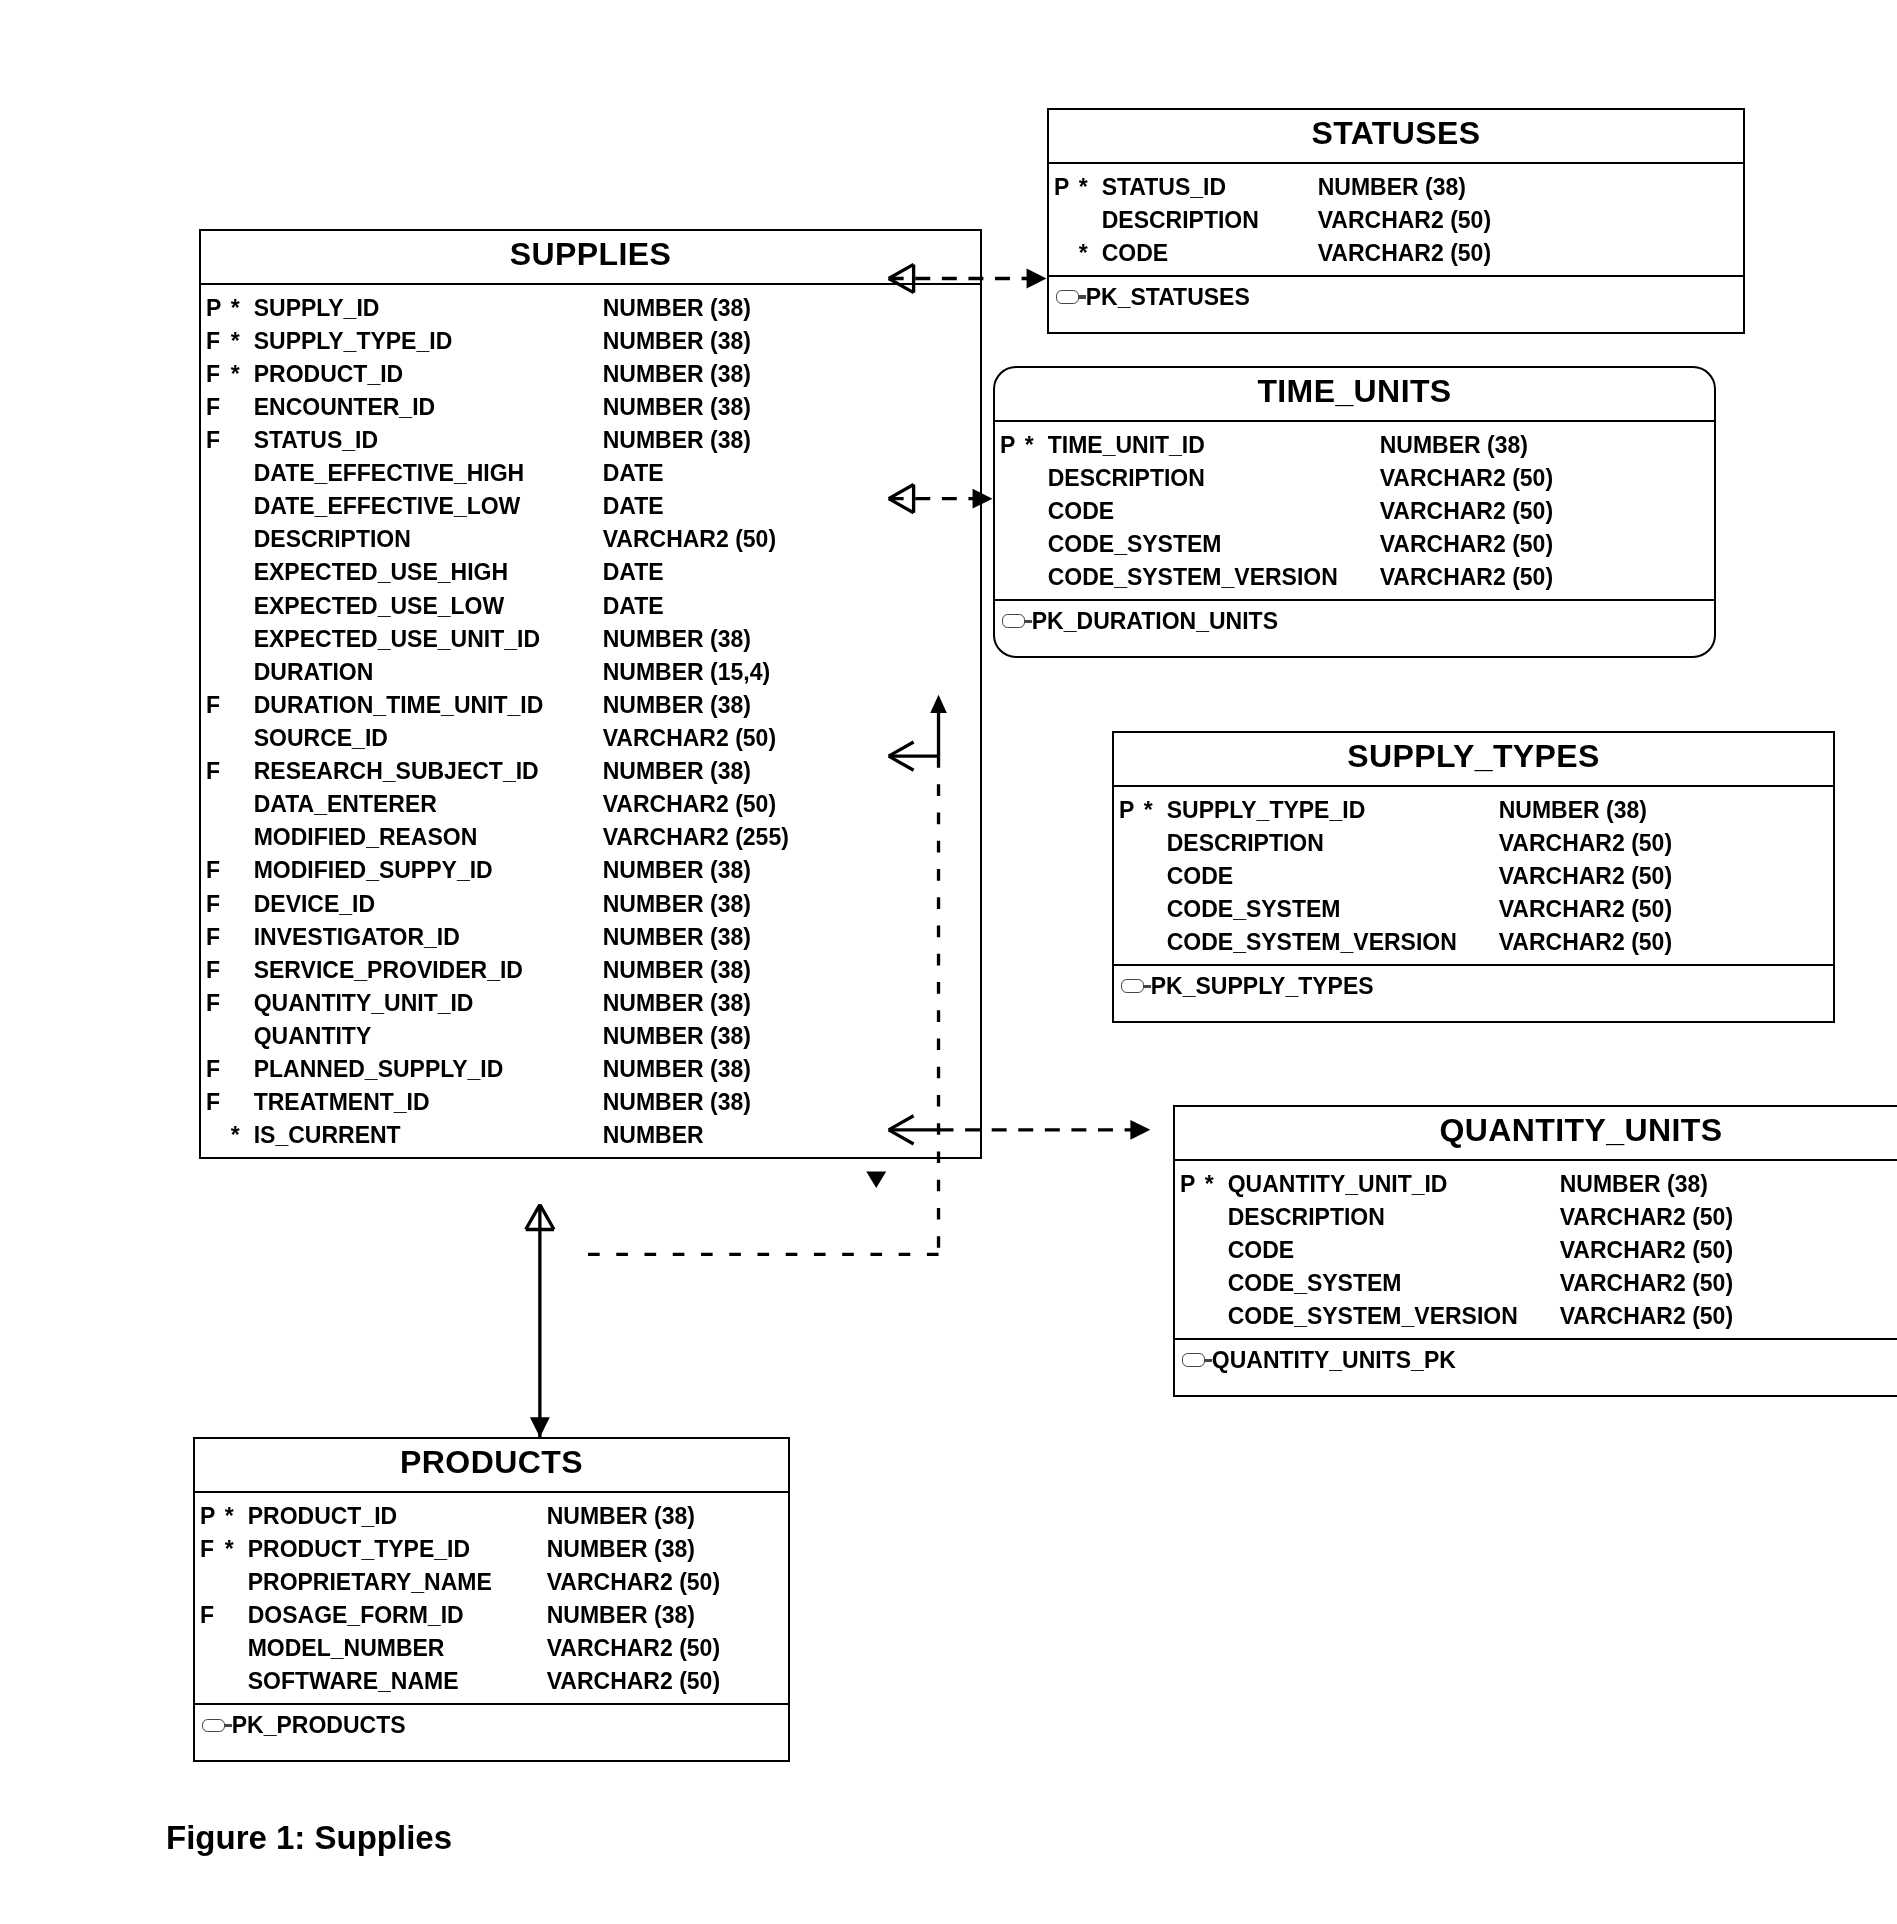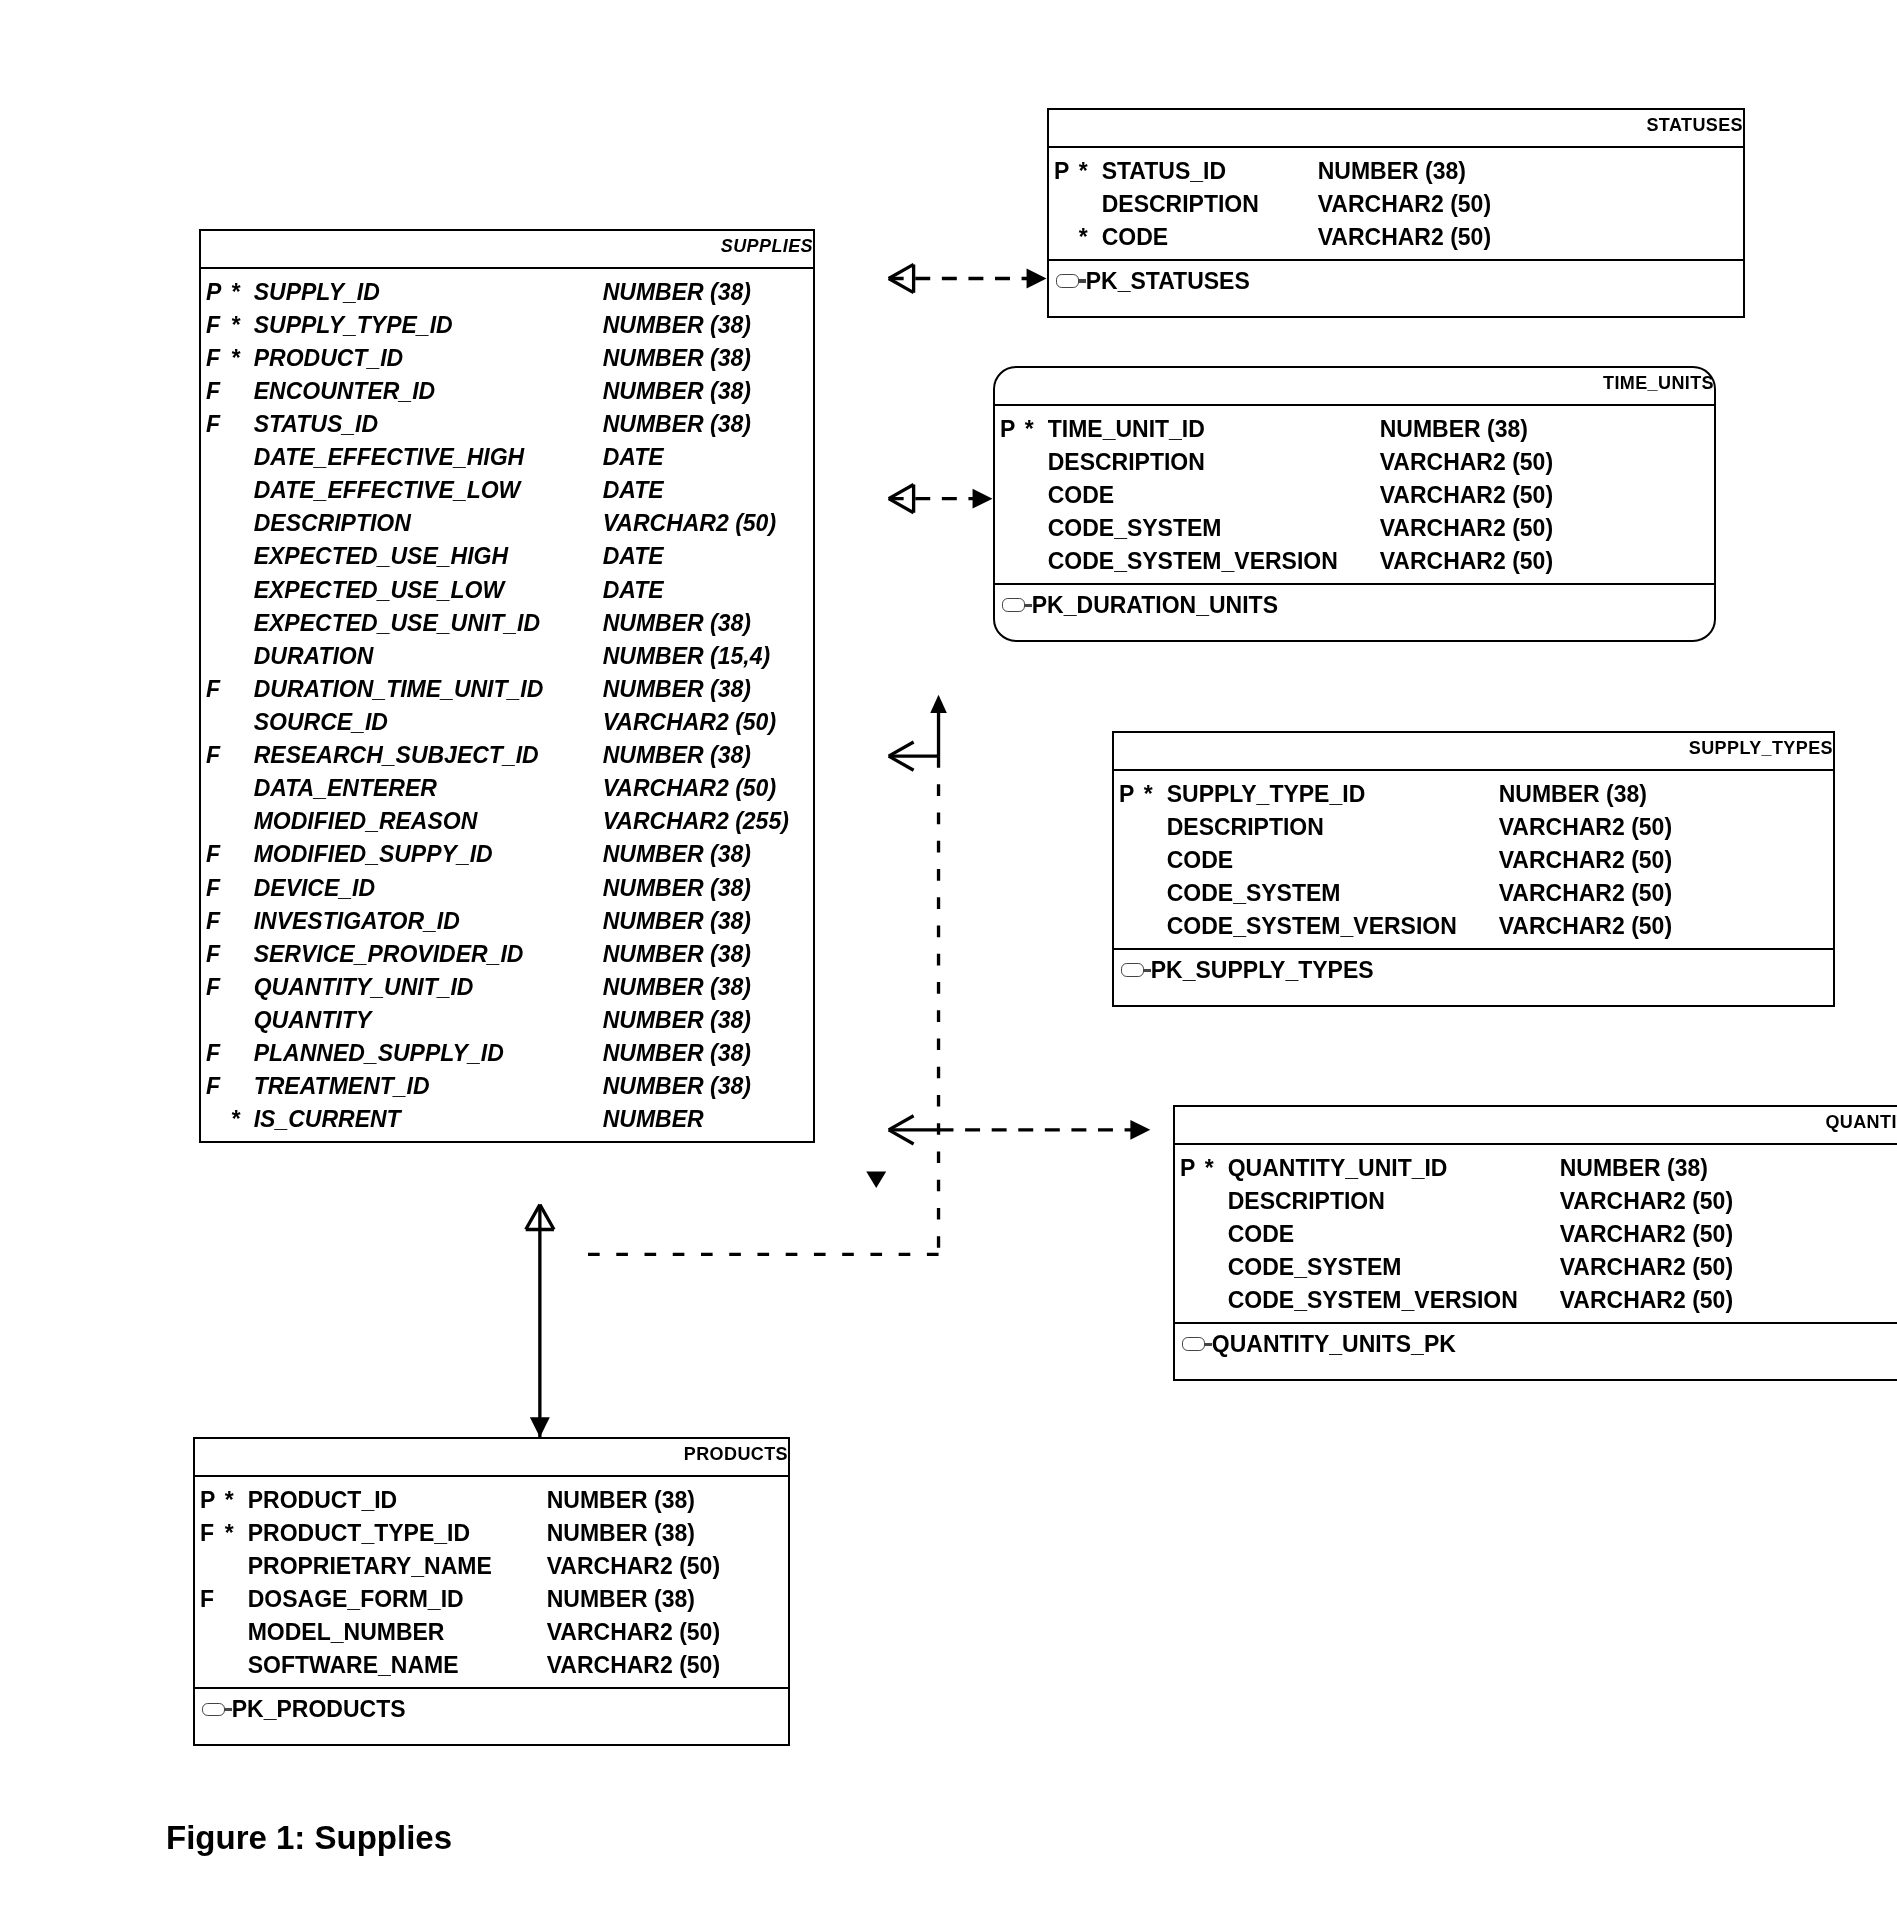--- a/index.html
+++ b/index.html
@@ -15,23 +15,23 @@
     height: 1925px;
     box-sizing: border-box;
   }
   .entity {
     position: absolute;
     border: 2.5px solid #000;
     background: #fff;
     box-sizing: border-box;
   }
   .entity .title {
-    text-align: right;
+    text-align: center;
     font-weight: bold;
-    font-size: 18px;
+    font-size: 32px;
     padding: 5px 0 10px 0;
     border-bottom: 2.5px solid #000;
     letter-spacing: 0.4px;
   }
   .entity .columns {
     display: grid;
     grid-template-columns: 26.6px 18.3px 1fr 1fr;
     column-gap: 0;
     font-size: 23px;
     font-weight: bold;
@@ -79,21 +79,21 @@
     width: 1897px;
     height: 1925px;
     pointer-events: none;
   }
 </style>
 </head>
 <body>
 
 <div class="canvas">
 
-  <div class="entity" id="ent-supplies" style="left:199px; top:229px; width:616px;font-style:italic;">
+  <div class="entity" id="ent-supplies" style="left:199px; top:229px; width:783px;">
     <div class="title">SUPPLIES</div>
     <div class="columns" style="grid-template-columns: 28px 23px 349px 1fr;">
         <span class="kf">P</span>
         <span class="req">*</span>
         <span class="nm">SUPPLY_ID</span>
         <span class="ty">NUMBER (38)</span>
         <span class="kf">F</span>
         <span class="req">*</span>
         <span class="nm">SUPPLY_TYPE_ID</span>
         <span class="ty">NUMBER (38)</span>

